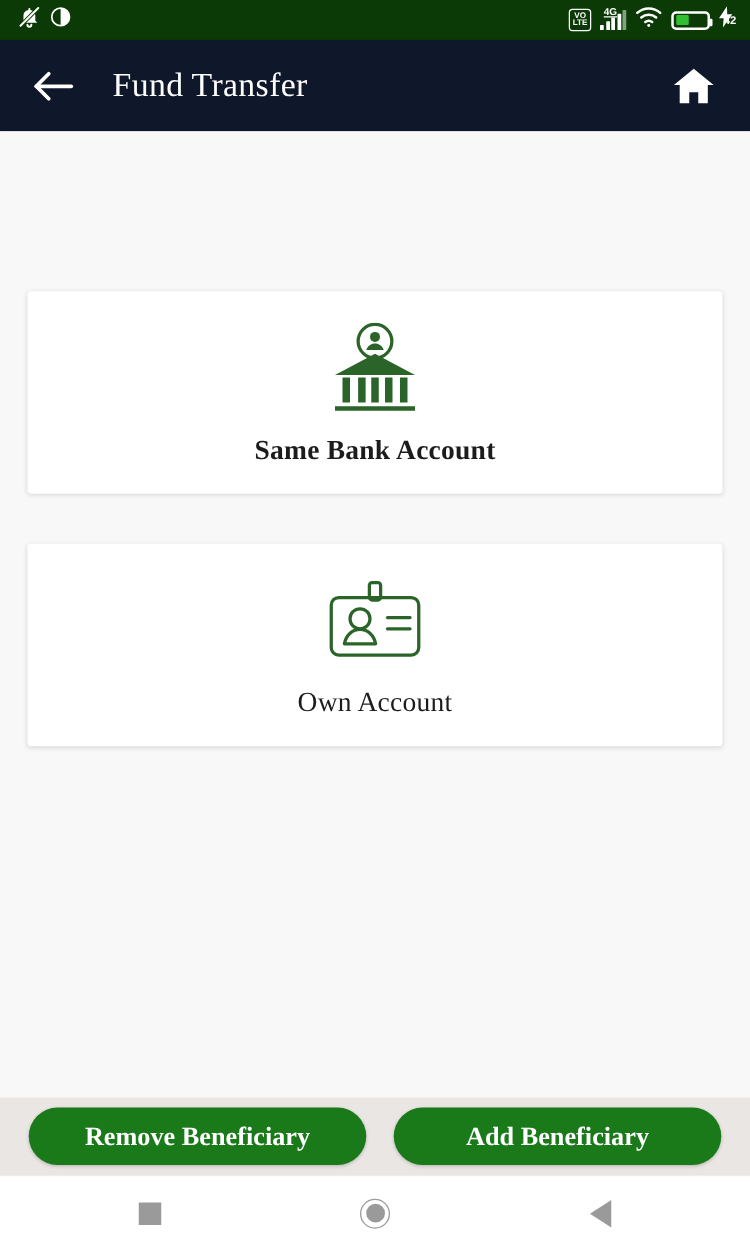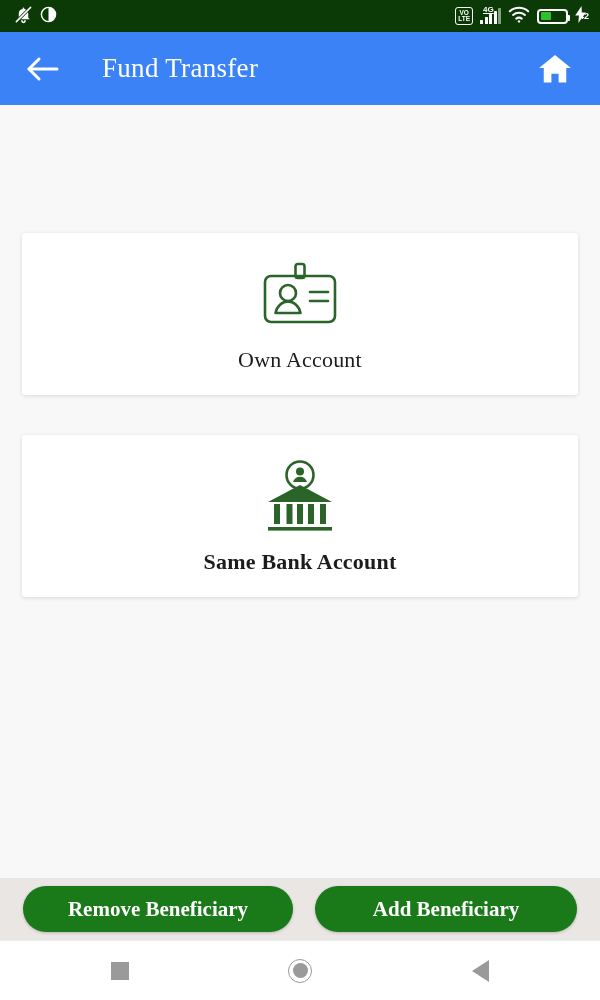--- a/index.html
+++ b/index.html
@@ -48,24 +48,23 @@
     width:2.5px; height:6px; background:#fff; border-radius:0 1px 1px 0;
   }
   .battery .fill { height:100%; background:#2fbf2f; border-radius:1px; }
   .battery .lvl {
     position:absolute; left:0; right:0; text-align:center; color:#fff;
     font-family:"Liberation Sans", sans-serif; font-size:9px; font-weight:bold;padding-left:40px;
   }
 
   
   .app-bar {
-    height:73px; background:#3b82f6; flex:0 0 73px;
+    height:73px; background:#0f172a; flex:0 0 73px;
     display:flex; align-items:center; padding:12px 22px;
     box-shadow:0 1px 3px rgba(0,0,0,.28);
-    gap:12px;
   }
   .back-btn { width:42px; height:42px; display:flex; align-items:center; justify-content:center; cursor:pointer; }
   .app-title {
     color:#ffffff; font-size:27px; font-family:"Liberation Serif", serif;
     margin-left:26px; letter-spacing:.3px; flex:1;
   }
   .home-btn { width:46px; height:46px; display:flex; align-items:center; justify-content:center; cursor:pointer; }
 
   
   .content { flex:1; background:#f8f8f8; padding:0 22px; position:relative; }
@@ -186,53 +185,53 @@
     <div class="app-title">Fund Transfer</div>
     <div class="home-btn">
       <svg width="40" height="36" viewBox="0 0 24 24" fill="#ffffff">
         <path d="M12 2.6 1.4 11.3h3.1V21h5.1v-5.8h4.8V21h5.1v-9.7h3.1z"></path>
       </svg>
     </div>
   </div>
 
   <div class="content">
     <div class="spacer-top"></div>
-
-    <div class="card">
-      <div class="card-icon">
-        <svg width="96" height="72" viewBox="0 0 96 72" fill="none" stroke="#2a6428" stroke-width="2.6" stroke-linecap="round" stroke-linejoin="round">
-          <rect x="13" y="17" width="70" height="46" rx="6"></rect>
-          <rect x="43.5" y="5" width="9" height="14" rx="2.2"></rect>
-          <circle cx="36" cy="34" r="8"></circle>
-          <path d="M23.5 54c1.5-7.5 7-11.5 12.5-11.5S47 46.5 48.5 54z"></path>
-          <line x1="58" y1="33" x2="76" y2="33"></line>
-          <line x1="58" y1="42" x2="76" y2="42"></line>
-        </svg>
-      </div>
-      <div class="card-label">Own Account</div>
-    </div>
 
     <div class="card">
       <div class="card-icon">
         <svg width="84" height="74" viewBox="0 0 84 74" fill="none" stroke="#2a6428" stroke-width="2.6" stroke-linejoin="round">
           <circle cx="42" cy="15" r="13.5"></circle>
           <circle cx="42" cy="11.5" r="4" fill="#2a6428" stroke="none"></circle>
           <path d="M35 22c1.2-3.4 3.8-5.2 7-5.2s5.8 1.8 7 5.2z" fill="#2a6428" stroke="none"></path>
           <path d="M10 42 42 25l32 17z" fill="#2a6428" stroke="none"></path>
           <rect x="16" y="44" width="6" height="20" fill="#2a6428" stroke="none"></rect>
           <rect x="28.5" y="44" width="6" height="20" fill="#2a6428" stroke="none"></rect>
           <rect x="39" y="44" width="6" height="20" fill="#2a6428" stroke="none"></rect>
           <rect x="50" y="44" width="6" height="20" fill="#2a6428" stroke="none"></rect>
           <rect x="62" y="44" width="6" height="20" fill="#2a6428" stroke="none"></rect>
           <rect x="10" y="67" width="64" height="3.6" fill="#2a6428" stroke="none"></rect>
         </svg>
       </div>
       <div class="card-label bold">Same Bank Account</div>
     </div>
 
+    <div class="card">
+      <div class="card-icon">
+        <svg width="96" height="72" viewBox="0 0 96 72" fill="none" stroke="#2a6428" stroke-width="2.6" stroke-linecap="round" stroke-linejoin="round">
+          <rect x="13" y="17" width="70" height="46" rx="6"></rect>
+          <rect x="43.5" y="5" width="9" height="14" rx="2.2"></rect>
+          <circle cx="36" cy="34" r="8"></circle>
+          <path d="M23.5 54c1.5-7.5 7-11.5 12.5-11.5S47 46.5 48.5 54z"></path>
+          <line x1="58" y1="33" x2="76" y2="33"></line>
+          <line x1="58" y1="42" x2="76" y2="42"></line>
+        </svg>
+      </div>
+      <div class="card-label">Own Account</div>
+    </div>
+
 
     <div class="action-bar">
       <button class="pill remove">Remove Beneficiary</button>
       <button class="pill add">Add Beneficiary</button>
     </div>
 
     <div class="nav-bar">
       <div class="nav-btn">
         <span class="nav-square"></span>
       </div>

